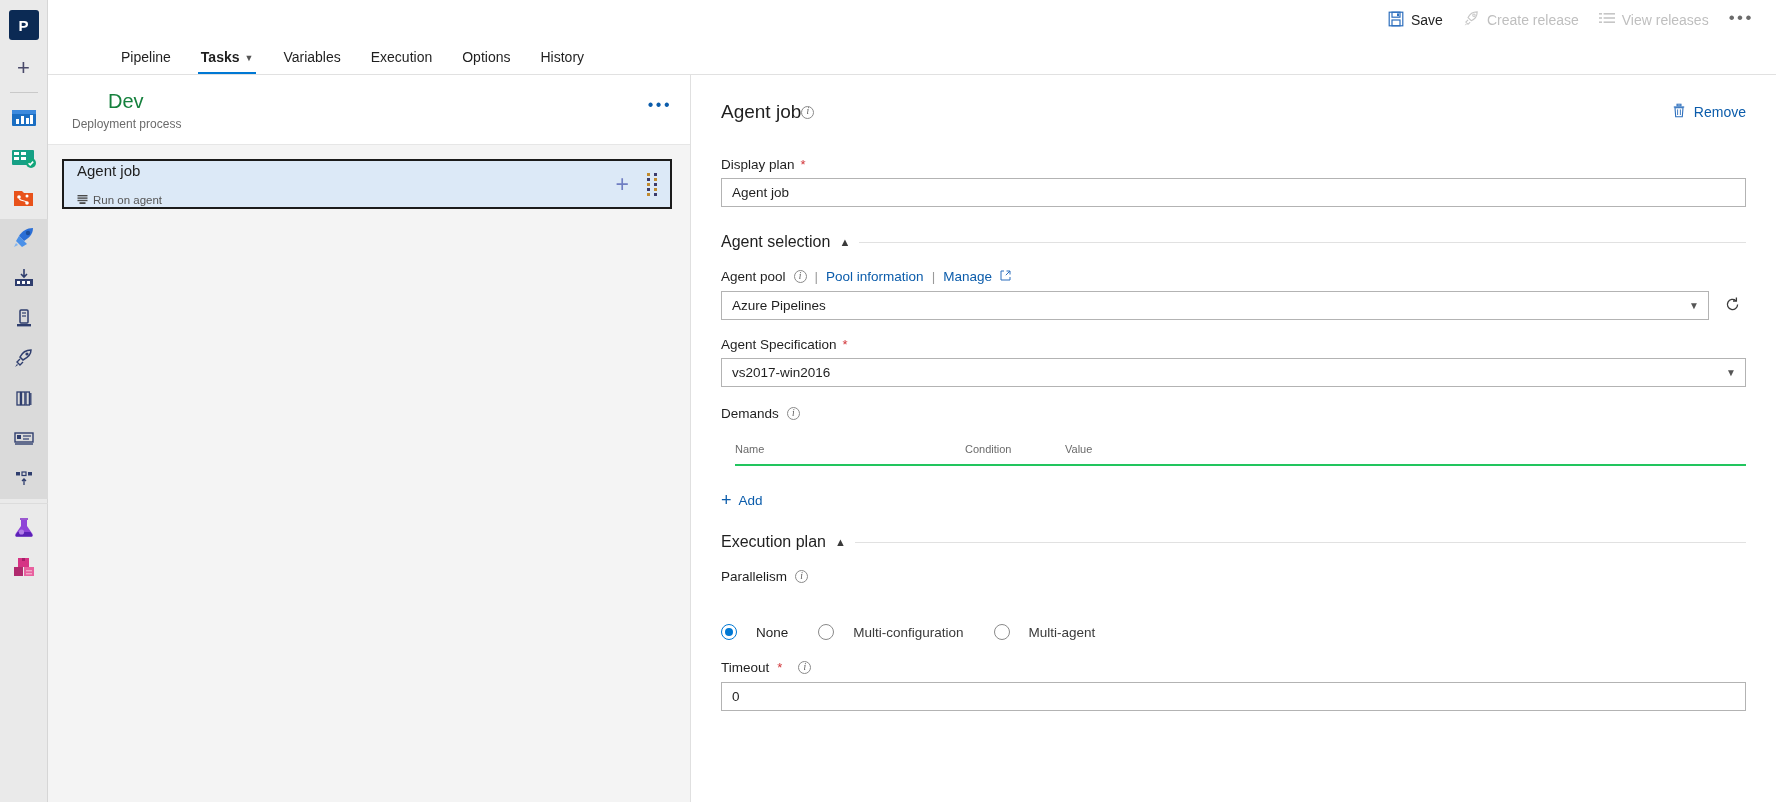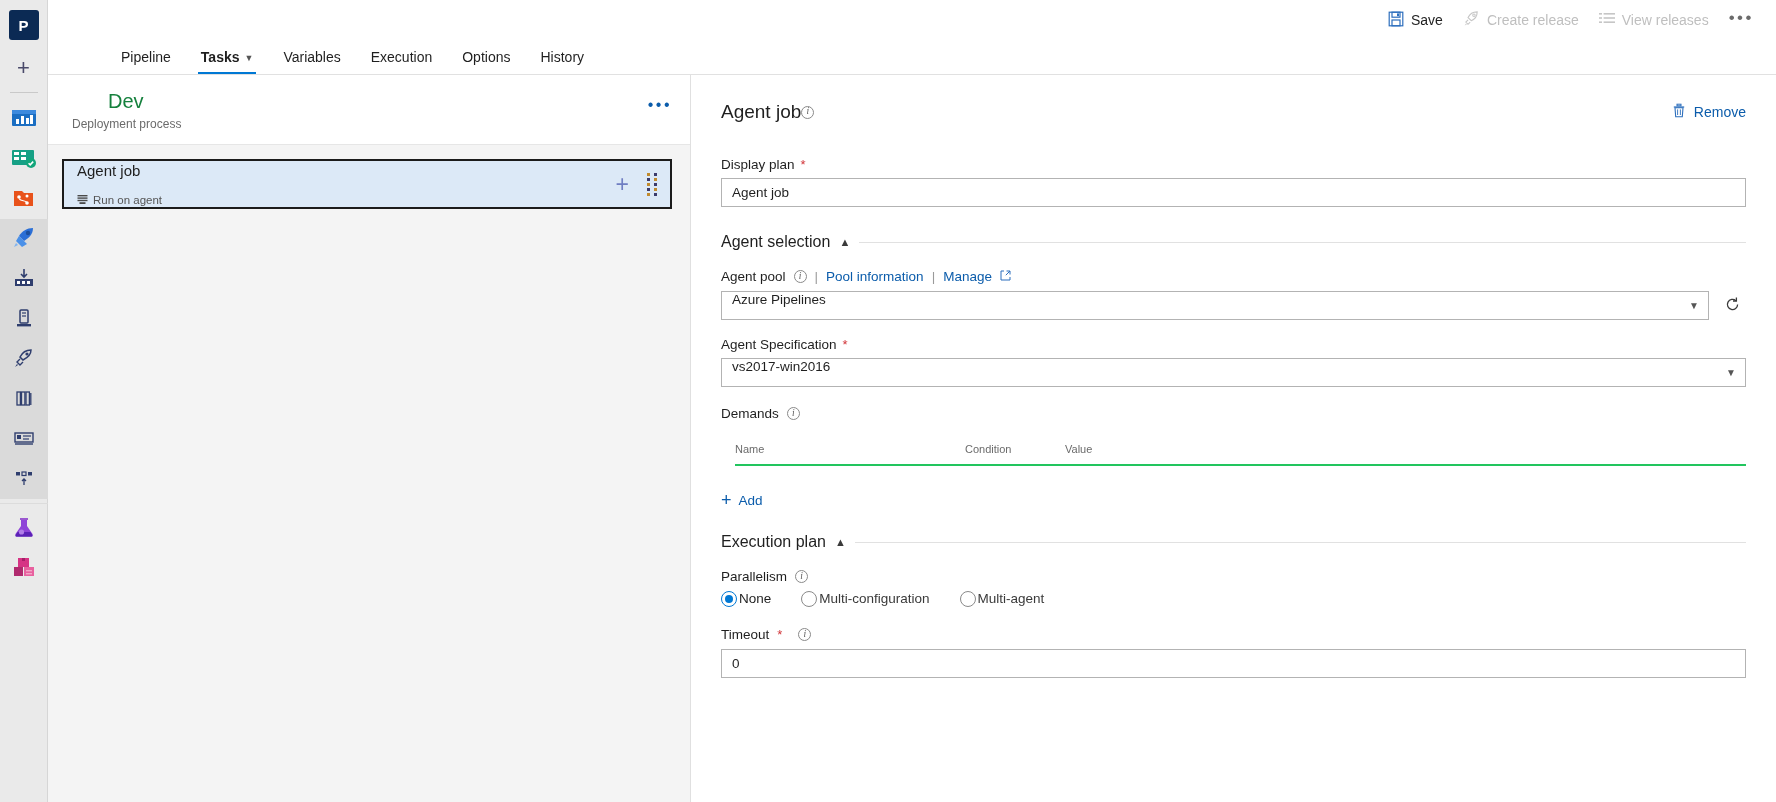--- a/index.html
+++ b/index.html
@@ -192,21 +192,21 @@
     width: 13px; height: 13px; border-radius: 50%;
     border: 1px solid #8a8a8a; color: #5a5a5a;
     font-size: 9.5px; font-style: italic; font-family: "Liberation Serif", serif;
     display: inline-flex; align-items: center; justify-content: center;
     line-height: 1; cursor: pointer; flex: 0 0 auto;
   }
 
   .select-row { display: flex; align-items: center; gap: 10px; }
   .select {
     position: relative; height: 29px; background: #fff;
-    border: 1px solid #b3b3b3; display: flex; 
+    border: 1px solid #b3b3b3; display: flex; align-items: center;
     padding: 0 28px 0 10px; font-size: 13.5px; color: #1f1f1f;
     cursor: pointer;
   }
   .select .caret {
     position: absolute; right: 9px; top: 50%; transform: translateY(-55%);
     font-size: 10px; color: #555;
   }
   .refresh-btn {
     width: 27px; height: 27px; display: flex; align-items: center;
     justify-content: center; cursor: pointer; color: #3a3a3a;
@@ -222,21 +222,21 @@
   .dm-c2 { width: 100px; flex: 0 0 100px; }
   .dm-c3 { flex: 1 1 auto; }
   .add-link {
     display: flex; align-items: center; gap: 7px;
     color: #0b5cab; font-size: 13.5px; cursor: pointer;
     margin-top: 25px; padding-left: 0px;
   }
   .add-plus { font-size: 18px; font-weight: 300; line-height: 1; }
 
   .radio-row { display: flex; align-items: center; gap: 30px; margin-bottom: 20px; }
-  .radio { display: flex; align-items: flex-start; gap: 2px; cursor: pointer; }
+  .radio { display: flex; align-items: center; gap: 19px; cursor: pointer; margin-top: 33px; }
   .radio-dot {
     width: 16px; height: 16px; border-radius: 50%;
     border: 1px solid #8a8a8a; background: #fff;
     display: flex; align-items: center; justify-content: center;
     flex: 0 0 auto;
   }
   .radio.on .radio-dot { border: 1px solid #0078d4; }
   .radio.on .radio-dot::after {
     content: ""; width: 8px; height: 8px; border-radius: 50%; background: #0078d4;
   }

